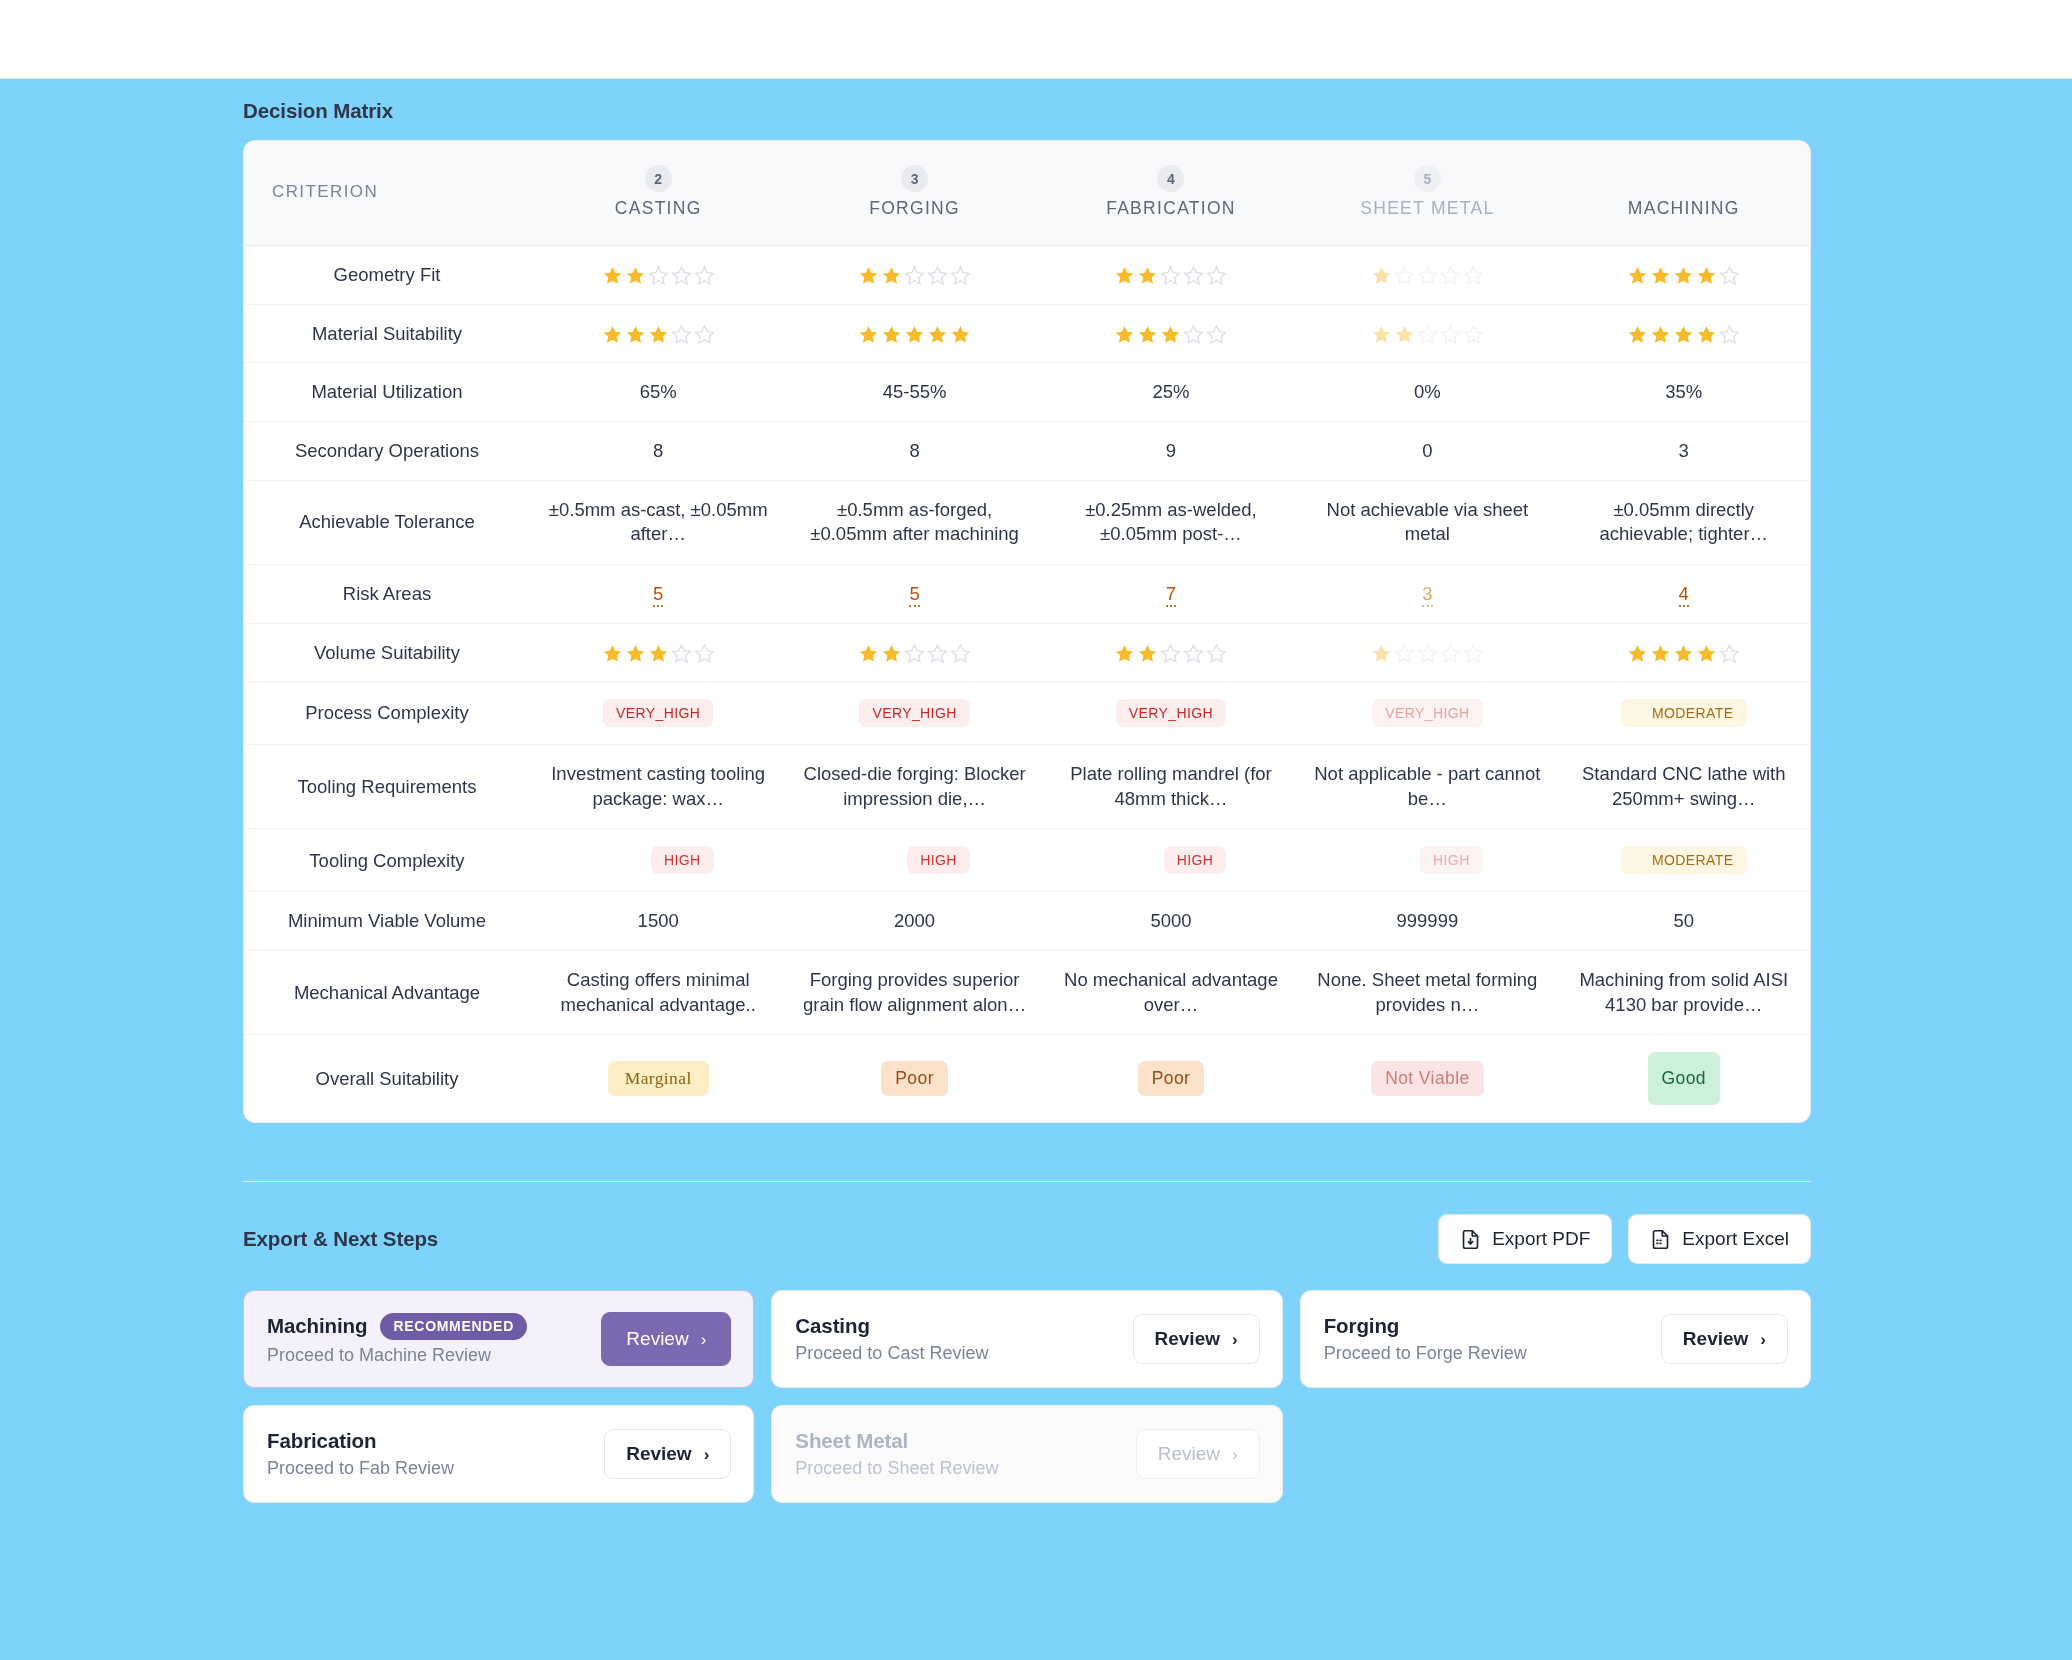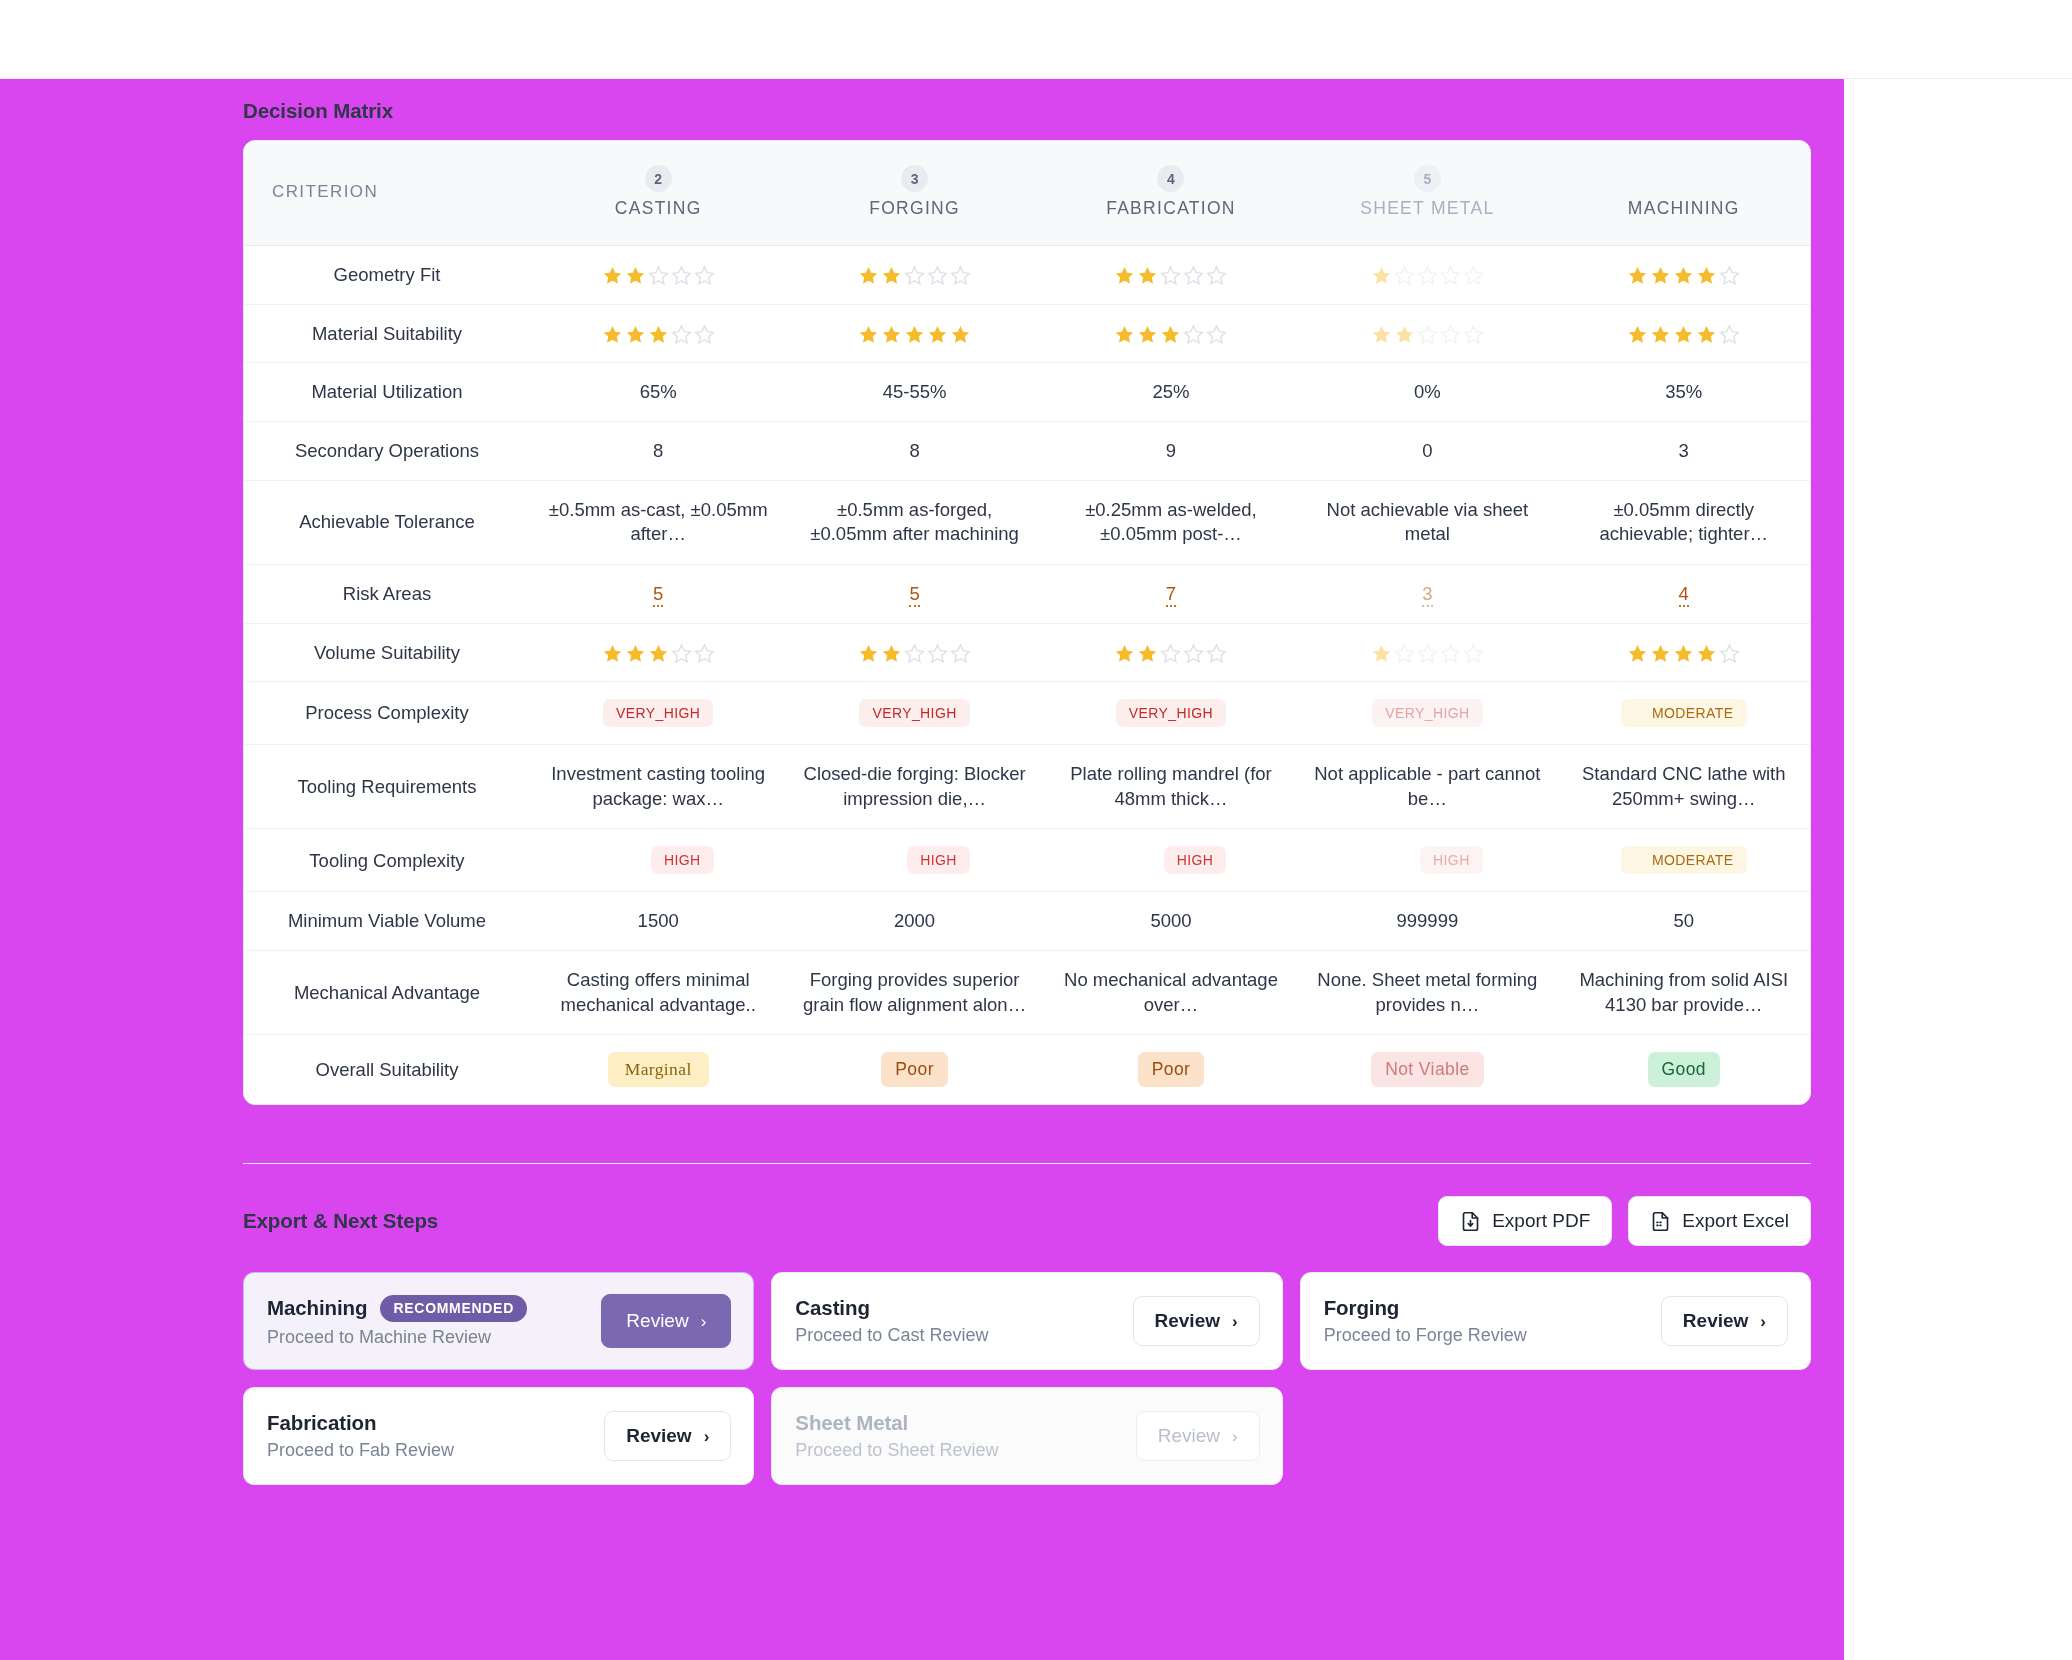--- a/index.html
+++ b/index.html
@@ -4,22 +4,22 @@
 <style>
   * { box-sizing: border-box; margin: 0; padding: 0; }
   html, body {
     width: 2072px; height: 1660px;
     font-family: "Liberation Sans", sans-serif;
     background: #ffffff;
     overflow: hidden;
   }
   #page {
     position: relative;
-    width: 1844px; height: 1660px;
-    background: #d946ef;
+    width: 2072px; height: 1660px;
+    background: #7dd3fc;
   }
   .top-white-band {
     position: absolute; top: 0; left: 0;
     width: 2072px; height: 79px;
     background: #ffffff;
     border-bottom: 1px solid #eceef2;
   }
   .content {
     position: absolute;
     top: 79px; left: 243px;
@@ -131,21 +131,21 @@
     font-size: 14px;
     letter-spacing: 0.4px;
     font-weight: normal;
   }
   .pill-veryhigh { background: #fdeeee; color: #c42828; }
   .pill-high     { background: #fdeded; color: #d03333; margin-left: 48px; }
   .pill-moderate { background: #fdf6e3; color: #a86a10; padding-left: 31px; }
   .pill-marginal { background: #fdeec4; color: #8a6412; font-size: 17.5px; padding: 7px 17px; font-family: Liberation Serif, serif; }
   .pill-poor     { background: #fbe2c8; color: #9c4a17; font-size: 17.5px; padding: 7px 14px; }
   .pill-notviable{ background: #fbe4e4; color: #d07b7b; font-size: 17.5px; padding: 7px 14px; }
-  .pill-good     { background: #cdf0d8; color: #17663a; font-size: 17.5px; padding: 7px 14px; }
+  .pill-good     { background: #cdf0d8; color: #17663a; font-size: 17.5px; padding: 16px 14px; }
   .dimcell .pill-veryhigh { background: #fcf2f2; color: #e5a3a3; }
   .dimcell .pill-high     { background: #fcf3f3; color: #e8aaaa; }
 
   
   .divider {
     height: 1px;
     background: #e7e9ee;
     margin: 58px 0 0 0;
   }
 

